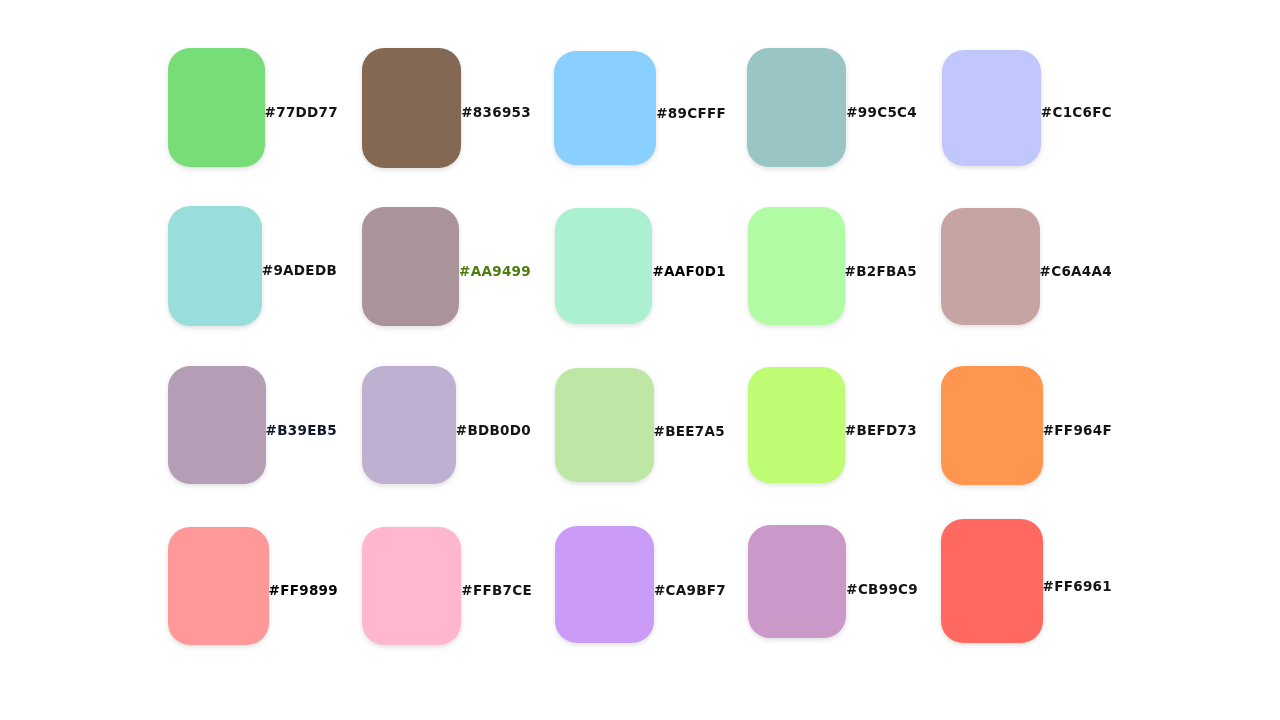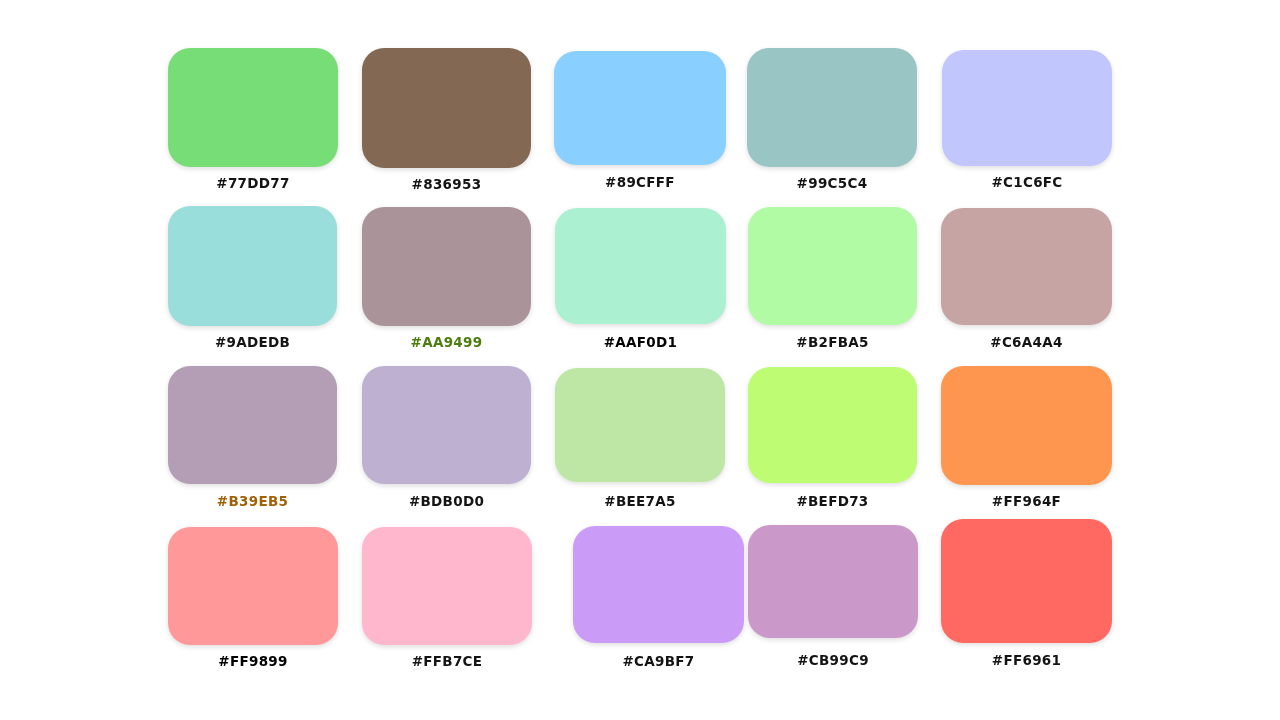--- a/index.html
+++ b/index.html
@@ -17,21 +17,21 @@
   #palette-grid {
     position: absolute;
     left: 0;
     top: 0;
     width: 1280px;
     height: 720px;
   }
   .swatch-cell {
     position: absolute;
     display: flex;
-    flex-direction: column;
+    flex-direction: row;
     align-items: center;
   }
   .swatch-chip {
     border-radius: 22px;
     box-shadow: 0 2px 5px rgba(0, 0, 0, 0.13);
   }
   .swatch-label {
     font-family: "DejaVu Sans", "Liberation Sans", sans-serif;
     font-weight: bold;
     font-size: 13.5px;
@@ -80,21 +80,21 @@
     <div class="swatch-cell" style="left: 748px; top: 207px; width: 169px;">
       <div class="swatch-chip" style="width: 169px; height: 118px; background: rgb(178, 251, 165);"></div>
       <div class="swatch-label" style="margin-top: 11px; color: rgb(20, 20, 20);">#B2FBA5</div>
     </div>
     <div class="swatch-cell" style="left: 941px; top: 208px; width: 171px;">
       <div class="swatch-chip" style="width: 171px; height: 117px; background: rgb(198, 164, 164);"></div>
       <div class="swatch-label" style="margin-top: 11px; color: rgb(20, 20, 20);">#C6A4A4</div>
     </div>
     <div class="swatch-cell" style="left: 168px; top: 366px; width: 169px;">
       <div class="swatch-chip" style="width: 169px; height: 118px; background: rgb(179, 158, 181);"></div>
-      <div class="swatch-label" style="margin-top: 11px; color: #a16207;">#B39EB5</div>
+      <div class="swatch-label" style="margin-top: 11px; color: #0f172a;">#B39EB5</div>
     </div>
     <div class="swatch-cell" style="left: 362px; top: 366px; width: 169px;">
       <div class="swatch-chip" style="width: 169px; height: 118px; background: rgb(189, 176, 208);"></div>
       <div class="swatch-label" style="margin-top: 11px; color: rgb(20, 20, 20);">#BDB0D0</div>
     </div>
     <div class="swatch-cell" style="left: 555px; top: 368px; width: 170px;">
       <div class="swatch-chip" style="width: 170px; height: 114px; background: rgb(190, 231, 165);"></div>
       <div class="swatch-label" style="margin-top: 13px; color: rgb(20, 20, 20);">#BEE7A5</div>
     </div>
     <div class="swatch-cell" style="left: 748px; top: 367px; width: 169px;">
@@ -106,21 +106,21 @@
       <div class="swatch-label" style="margin-top: 10px; color: rgb(20, 20, 20);">#FF964F</div>
     </div>
     <div class="swatch-cell" style="left: 168px; top: 527px; width: 170px;">
       <div class="swatch-chip" style="width: 170px; height: 118px; background: rgb(255, 152, 153);"></div>
       <div class="swatch-label" style="margin-top: 10px; color: #000000;">#FF9899</div>
     </div>
     <div class="swatch-cell" style="left: 362px; top: 527px; width: 170px;">
       <div class="swatch-chip" style="width: 170px; height: 118px; background: rgb(255, 183, 206);"></div>
       <div class="swatch-label" style="margin-top: 10px; color: rgb(20, 20, 20);">#FFB7CE</div>
     </div>
-    <div class="swatch-cell" style="left: 555px; top: 526px; width: 171px; margin-left: 18px;">
+    <div class="swatch-cell" style="left: 555px; top: 526px; width: 171px;">
       <div class="swatch-chip" style="width: 171px; height: 117px; background: rgb(202, 155, 247);"></div>
       <div class="swatch-label" style="margin-top: 12px; color: rgb(20, 20, 20);">#CA9BF7</div>
     </div>
     <div class="swatch-cell" style="left: 748px; top: 525px; width: 170px;">
       <div class="swatch-chip" style="width: 170px; height: 113px; background: rgb(203, 153, 201);"></div>
       <div class="swatch-label" style="margin-top: 16px; color: rgb(20, 20, 20);">#CB99C9</div>
     </div>
     <div class="swatch-cell" style="left: 941px; top: 519px; width: 171px;">
       <div class="swatch-chip" style="width: 171px; height: 124px; background: rgb(255, 105, 97);"></div>
       <div class="swatch-label" style="margin-top: 11px; color: rgb(20, 20, 20);">#FF6961</div>

